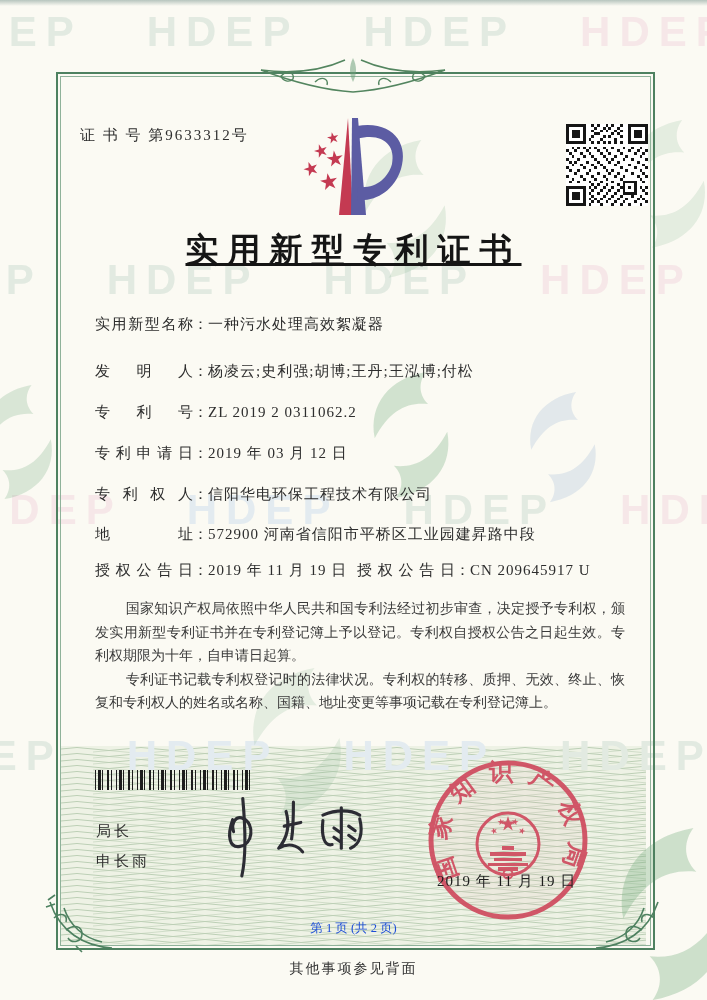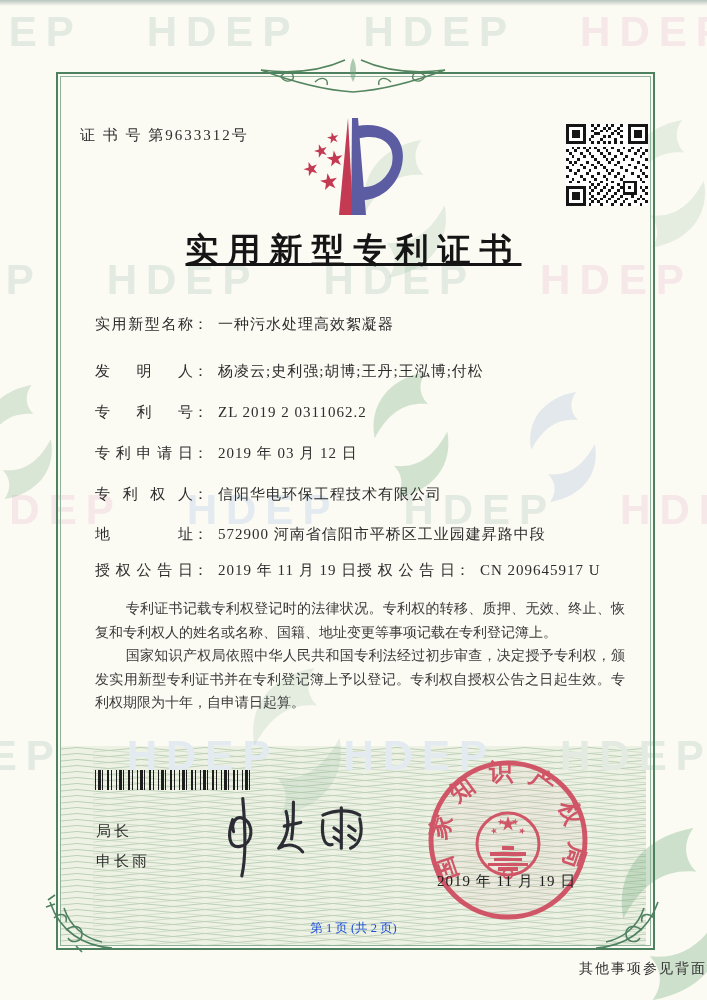--- a/index.html
+++ b/index.html
@@ -20,38 +20,38 @@
   .frame-inner{position:absolute;inset:2px;border:1px solid #8fb29a;}
   .wave-band{position:absolute;left:61px;top:746px;width:585px;height:199px;z-index:0;}
   .ornament{position:absolute;z-index:3;}
   
   .content{position:absolute;inset:0;z-index:4;}
   .cert-no{position:absolute;left:80px;top:118px;font-size:15px;letter-spacing:2px;color:#2e2e2e;margin-top:8px;}
   .title{position:absolute;left:56px;top:228px;width:595px;text-align:center;
          font-size:33px;font-weight:bold;letter-spacing:9px;color:#151515;text-decoration:underline;}
   .frow{position:absolute;left:95px;font-size:15px;color:#2d2d2d;white-space:nowrap;}
   .flabel{display:inline-block;width:98px;text-align:justify;text-align-last:justify;}
-  .fvalue{margin-left:10px;letter-spacing:1px;}
+  .fvalue{letter-spacing:1px;}
   .grant-right{position:absolute;left:262px;top:0;}
   .paras{position:absolute;left:95px;top:597px;width:530px;font-size:14px;line-height:23.5px;
          color:#3a3a3a;text-align:justify;}
   .paras p{margin:0;text-indent:2.2em;}
   .barcode{position:absolute;left:95px;top:770px;width:156px;height:20px;
            background:repeating-linear-gradient(90deg,
              #1d1d1d 0 1px,transparent 1px 3px,#1d1d1d 3px 6px,transparent 6px 7px,
              #1d1d1d 7px 8px,transparent 8px 12px,#1d1d1d 12px 14px,transparent 14px 16px,
              #1d1d1d 16px 17px,transparent 17px 21px);}
   .signer{position:absolute;left:96px;top:816px;font-size:15px;letter-spacing:3px;
           color:#2c2c2c;line-height:30px;}
   .signature{position:absolute;left:205px;top:786px;}
   .seal{position:absolute;left:424px;top:756px;}
   .seal-date{position:absolute;left:437px;top:872px;font-size:15px;letter-spacing:1px;color:#1d1d1d;}
   .page-info{position:absolute;left:56px;top:920px;width:595px;text-align:center;
              font-size:12.5px;color:#1d4ed8;}
-  .back-note{position:absolute;left:0;top:960px;width:707px;text-align:right;
+  .back-note{position:absolute;left:0;top:960px;width:707px;text-align:center;
              font-size:14px;letter-spacing:2px;color:#333;}
   .logo{position:absolute;left:295px;top:112px;}
   .qr{position:absolute;left:566px;top:124px;}
 </style>
 </head>
 <body>
 
 <div class="stage">
   <div class="edge-top"></div>
 
@@ -231,22 +231,22 @@
       <span class="flabel">地址</span><span>：</span><span class="fvalue">572900 河南省信阳市平桥区工业园建昇路中段</span>
     </div>
     <div class="frow" style="top:561px;">
       <span class="flabel">授权公告日</span><span>：</span><span class="fvalue">2019 年 11 月 19 日</span>
       <span class="grant-right">
         <span class="flabel">授权公告日</span><span>：</span><span class="fvalue">CN 209645917 U</span>
       </span>
     </div>
 
     <div class="paras">
+      <p>国家知识产权局依照中华人民共和国专利法经过初步审查，决定授予专利权，颁发实用新型专利证书并在专利登记簿上予以登记。专利权自授权公告之日起生效。专利权期限为十年，自申请日起算。</p>
       <p>专利证书记载专利权登记时的法律状况。专利权的转移、质押、无效、终止、恢复和专利权人的姓名或名称、国籍、地址变更等事项记载在专利登记簿上。</p>
-      <p>国家知识产权局依照中华人民共和国专利法经过初步审查，决定授予专利权，颁发实用新型专利证书并在专利登记簿上予以登记。专利权自授权公告之日起生效。专利权期限为十年，自申请日起算。</p>
     </div>
 
     <div class="barcode"></div>
 
     <div class="signer">
       <div>局长</div>
       <div>申长雨</div>
     </div>
 
     <svg class="signature" width="175" height="95" viewBox="0 0 190 100" fill="none" stroke="#2c2c34" stroke-width="3.4" stroke-linecap="round" stroke-linejoin="round">

